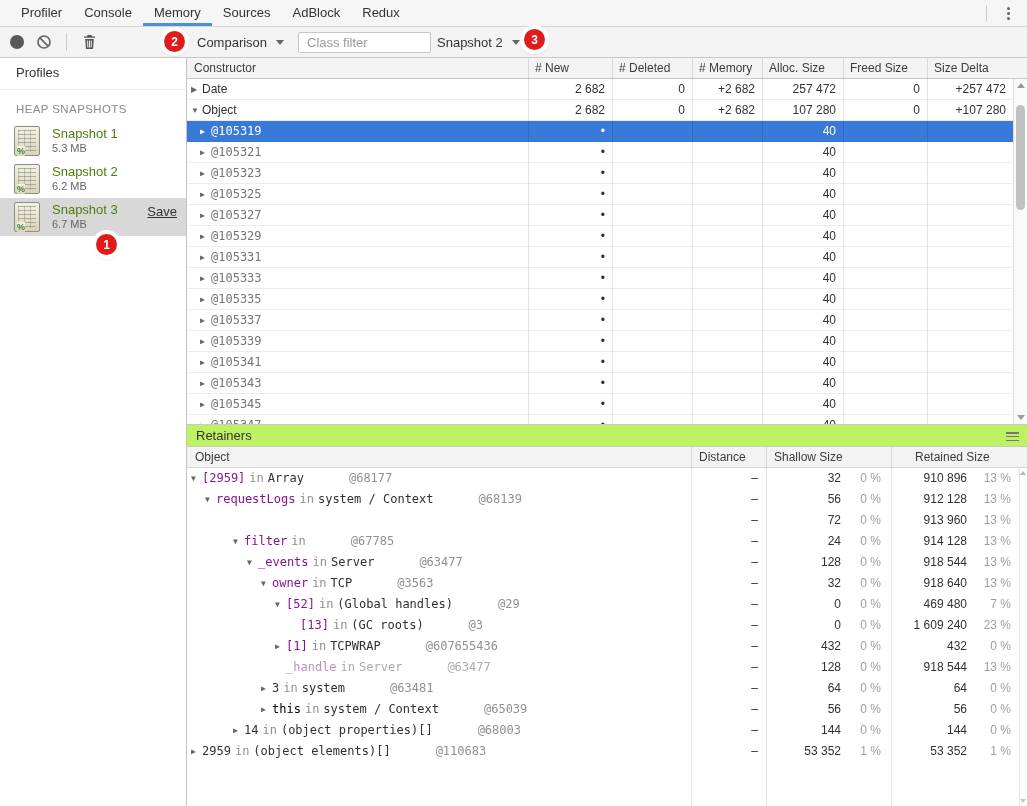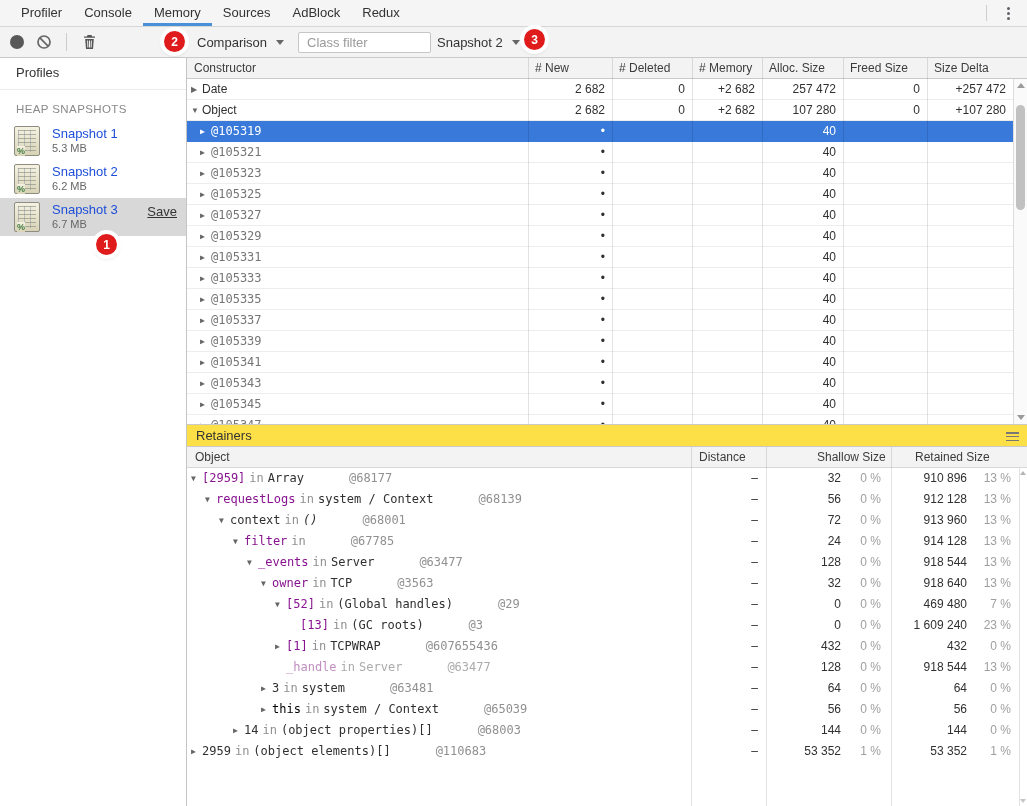--- a/index.html
+++ b/index.html
@@ -31,21 +31,21 @@
   .sb-title { height:32px; line-height:30px; padding-left:16px; font-size:13px; color:#333; border-bottom:1px solid #ececec; }
   .sb-section { padding:13px 0 0 16px; font-size:11.5px; color:#8a8a8a; letter-spacing:0.4px; height:30px; }
   .snap-list { position:absolute; left:0; top:64px; width:186px; }
   .snap-item { position:relative; height:38px; padding:4px 0 0 14px; cursor:default; }
   .snap-item.sel { background:#d8d8d8; }
   .snap-icon { position:absolute; left:14px; top:4px; width:26px; height:30px; background:linear-gradient(#f5f2e2,#d8d3b6); border:1px solid #8d8d82; border-radius:2px; }
   .snap-icon::before { content:""; position:absolute; left:3px; right:3px; top:3px; bottom:3px;
     background:repeating-linear-gradient(to bottom, rgba(120,130,120,.55) 0 1px, transparent 1px 4px),
                repeating-linear-gradient(to right, rgba(120,130,150,.4) 0 1px, transparent 1px 6px); }
   .snap-icon .pct { position:absolute; left:2px; bottom:-1px; font-size:9px; font-weight:bold; color:#3f7a3f; background:inherit; line-height:10px; }
-  .snap-name { margin-left:38px; font-size:13px; color:#1d4ed8; line-height:16px; }
+  .snap-name { margin-left:38px; font-size:13px; color:#4d7c0f; line-height:16px; }
   .snap-size { margin-left:38px; font-size:11px; color:#666; line-height:13px; }
   .save { position:absolute; right:9px; top:6px; font-size:13px; color:#333; text-decoration:underline; cursor:pointer; }
   
   .heap { position:absolute; left:187px; top:58px; width:840px; height:366px; overflow:hidden; background:#fff; }
   .hheader { position:absolute; left:0; top:0; width:840px; height:21px; background:#f3f3f3; border-bottom:1px solid #c9c9c9; z-index:2; }
   .hh-cell { position:absolute; top:0; height:21px; line-height:20px; font-size:12px; color:#3c3c3c; padding-left:7px; white-space:nowrap; overflow:hidden; }
   .divider { position:absolute; top:0; bottom:0; width:1px; background:rgba(0,0,0,0.11); z-index:3; }
   #heap-rows { position:absolute; left:0; top:21px; width:826px; }
   .hrow { position:relative; height:21px; width:826px; border-bottom:1px solid #ededed; }
   .hrow.sel { background:#3879d9; border-bottom-color:#3879d9; }
@@ -56,21 +56,21 @@
   .hcell.name.inst .nm { color:#757575; }
   .tri { display:inline-block; width:11px; font-size:8px; color:#666; vertical-align:1px; }
   .hrow.sel .nm, .hrow.sel .num, .hrow.sel .tri { color:#fff !important; }
   
   .vscroll { position:absolute; left:826px; top:21px; width:14px; height:345px; background:#fafafa; border-left:1px solid #dcdcdc; z-index:4; }
   .arr { position:absolute; left:3px; width:0; height:0; border-left:4px solid transparent; border-right:4px solid transparent; }
   .arr.up { top:4px; border-bottom:5px solid #9a9a9a; }
   .arr.down { bottom:4px; border-top:5px solid #9a9a9a; }
   .thumb { position:absolute; left:2px; top:26px; width:9px; height:105px; background:#c1c1c1; border-radius:5px; }
   
-  .ret-bar { position:absolute; left:187px; top:424px; width:840px; height:23px; background:#fde047; border-top:1px solid #c9c9c9; border-bottom:1px solid #c9c9c9; display:flex; align-items:center; }
+  .ret-bar { position:absolute; left:187px; top:424px; width:840px; height:23px; background:#bef264; border-top:1px solid #c9c9c9; border-bottom:1px solid #c9c9c9; display:flex; align-items:center; }
   .ret-bar .lbl { font-size:13px; color:#333; padding-left:9px; }
   .menu-icon { position:absolute; right:8px; top:7px; width:13px; height:9px; display:flex; flex-direction:column; justify-content:space-between; }
   .menu-icon i { height:1.5px; background:#777; }
   .retainers { position:absolute; left:187px; top:447px; width:840px; height:359px; overflow:hidden; background:#fff; }
   .rheader { position:absolute; left:0; top:0; width:840px; height:21px; background:#f3f3f3; border-bottom:1px solid #d7d7d7; z-index:2; }
   .rh-cell { position:absolute; top:0; height:21px; line-height:20px; font-size:12px; color:#3c3c3c; padding-left:8px; white-space:nowrap; }
   #ret-rows { position:absolute; left:0; top:21px; width:832px; }
   .rrow { position:relative; height:21px; width:832px; }
   .rcell { position:absolute; top:0; height:21px; line-height:20px; font-size:12px; white-space:nowrap; overflow:hidden; }
   .rcell.objc { left:0; width:504px; font-family:"DejaVu Sans Mono", monospace; }
@@ -301,21 +301,21 @@
   <span class="menu-icon">
       <i></i>
       <i></i>
       <i></i>
     </span>
 </div>
 <div class="retainers">
   <div class="rheader">
     <div class="rh-cell" style="left:0;width:504px;">Object</div>
     <div class="rh-cell" style="left:504px;width:75px;">Distance</div>
-    <div class="rh-cell" style="left:579px;width:125px;margin-left:43px;">Shallow Size</div>
+    <div class="rh-cell" style="left:579px;width:125px;">Shallow Size</div>
     <div class="rh-cell" style="left:704px;width:128px;margin-left:16px;">Retained Size</div>
   </div>
   <div id="ret-rows">
       <div class="rrow">
         <div class="rcell objc" style="padding-left: 4px;"><span class="rtri">▼</span><span class="rname purple">[2959]</span><span class="rin">in</span><span class="robj">Array</span><span class="rid">@68177</span></div>
         <div class="rcell dist">–</div>
         <div class="rcell sh">
           <span class="num-a" style="right: 50px;">32</span>
           <span class="pct-a" style="right: 10px;">0 %</span>
         </div>
@@ -330,21 +330,20 @@
         <div class="rcell sh">
           <span class="num-a" style="right: 50px;">56</span>
           <span class="pct-a" style="right: 10px;">0 %</span>
         </div>
         <div class="rcell re">
           <span class="num-a" style="right: 52px;">912 128</span>
           <span class="pct-a" style="right: 8px;">13 %</span>
         </div>
       </div>
       <div class="rrow">
-        <div class="rcell objc" style="padding-left: 32px;"><span class="rtri">▼</span><span class="rname dark">context</span><span class="rin">in</span><span class="robj it">()</span><span class="rid">@68001</span></div>
         <div class="rcell dist">–</div>
         <div class="rcell sh">
           <span class="num-a" style="right: 50px;">72</span>
           <span class="pct-a" style="right: 10px;">0 %</span>
         </div>
         <div class="rcell re">
           <span class="num-a" style="right: 52px;">913 960</span>
           <span class="pct-a" style="right: 8px;">13 %</span>
         </div>
       </div>

